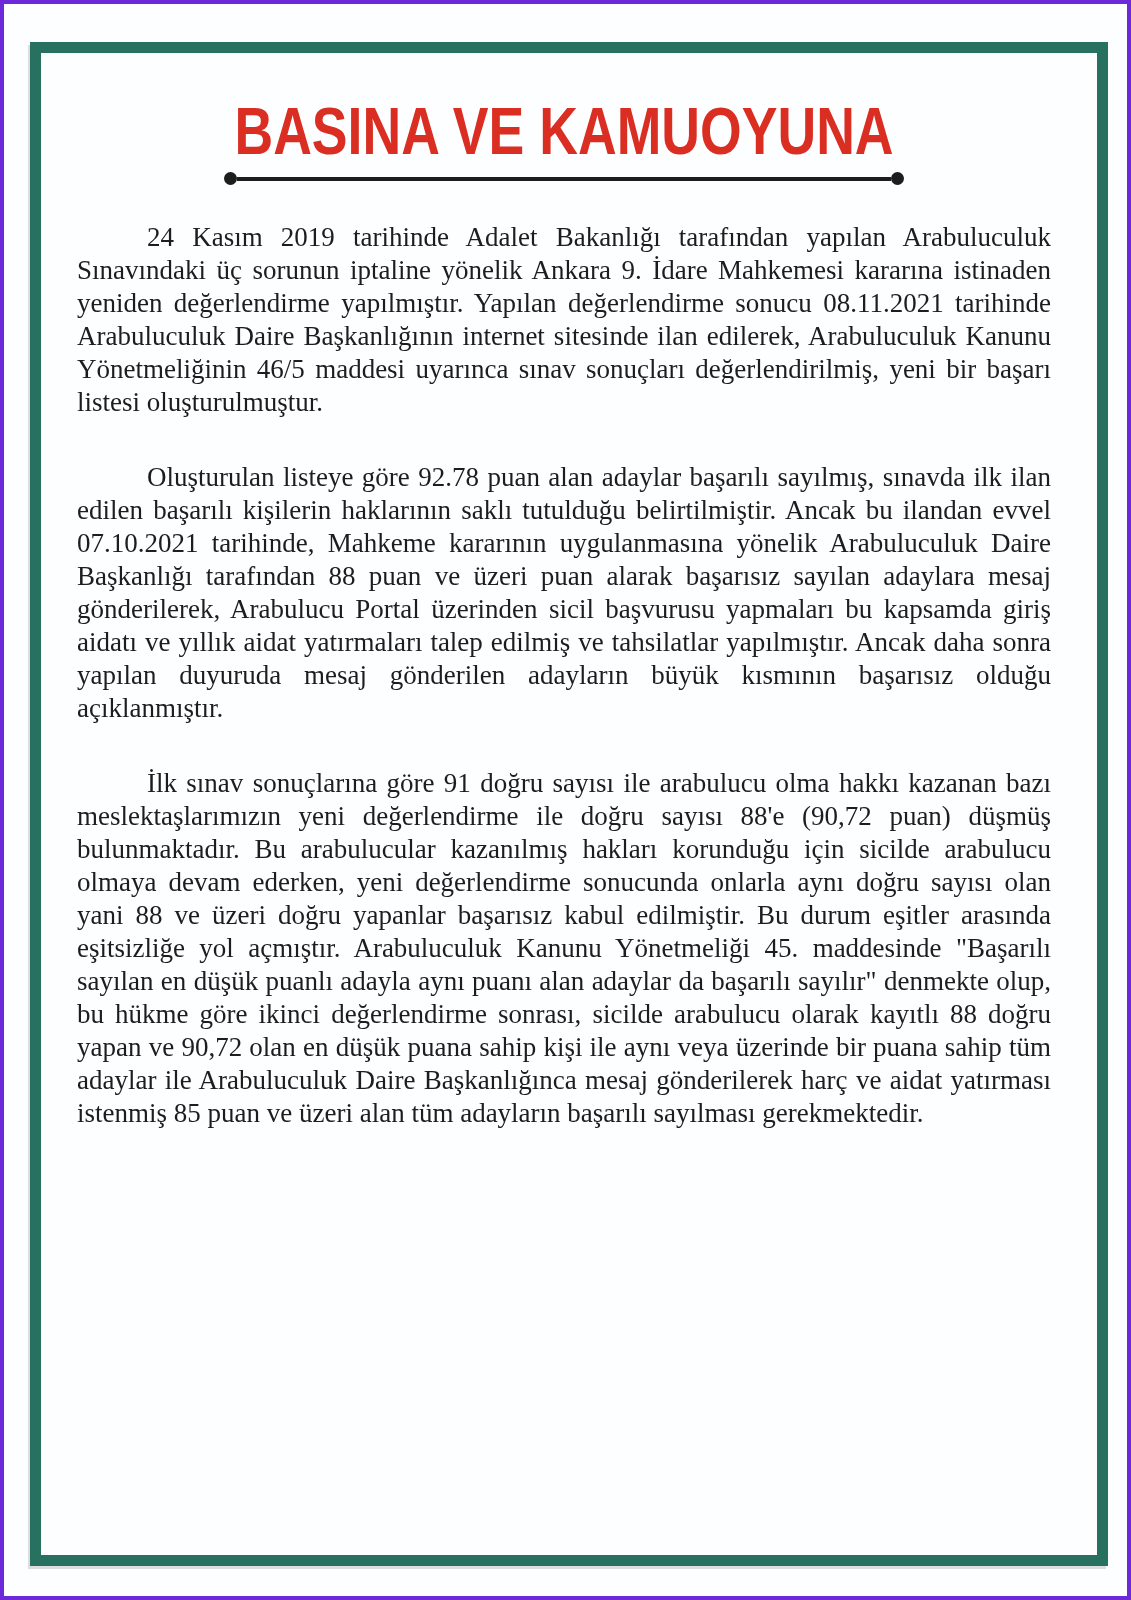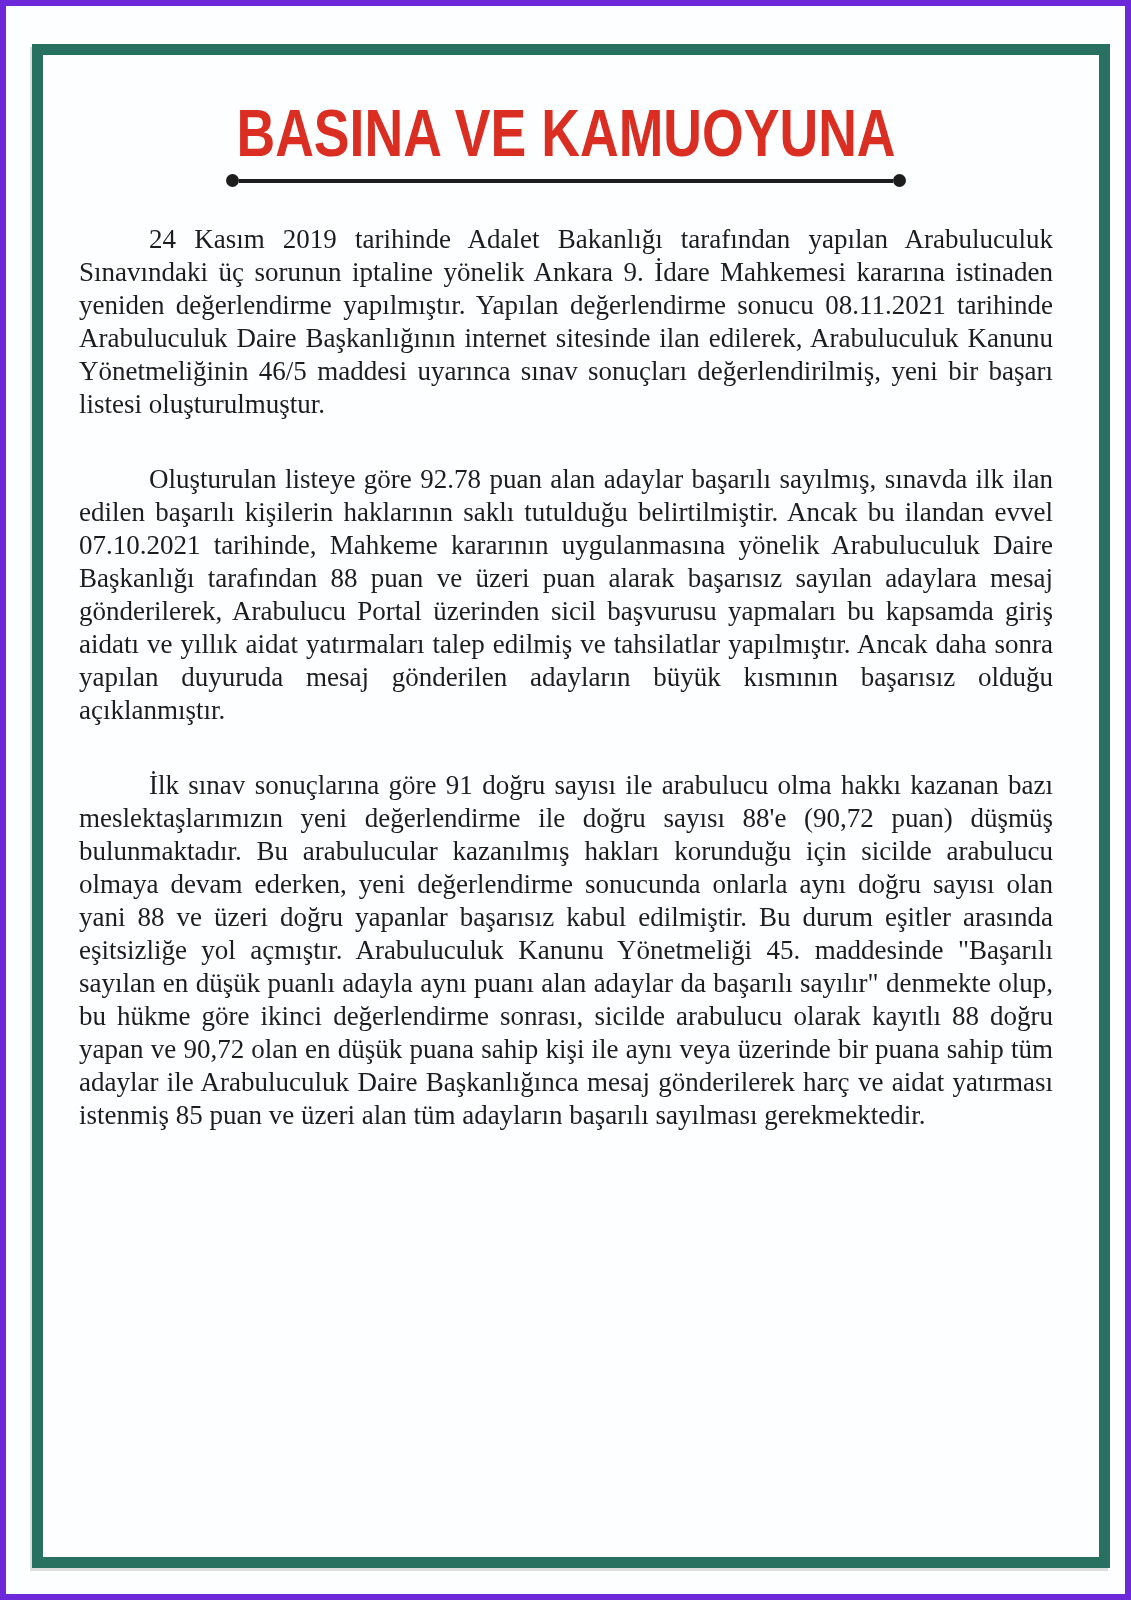--- a/index.html
+++ b/index.html
@@ -6,21 +6,21 @@
     margin: 0;
     padding: 0;
     background: #ffffff;
   }
   .page {
     position: relative;
     width: 1131px;
     height: 1600px;
     box-sizing: border-box;
     background: #fdfeff;
-    border: 6px solid #6d28d9;
+    border: 4px solid #6d28d9;
     overflow: hidden;
     font-family: "Liberation Sans", sans-serif;
   }
   .frame {
     position: absolute;
     left: 26px;
     top: 38px;
     width: 1078px;
     height: 1524px;
     box-sizing: border-box;

